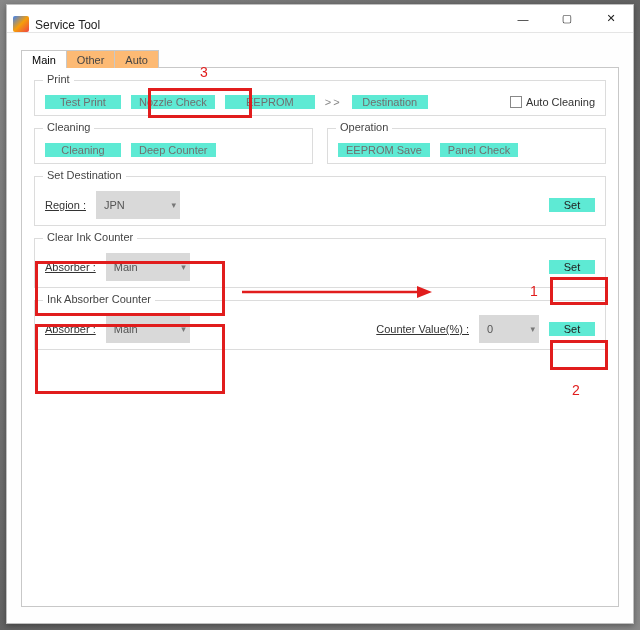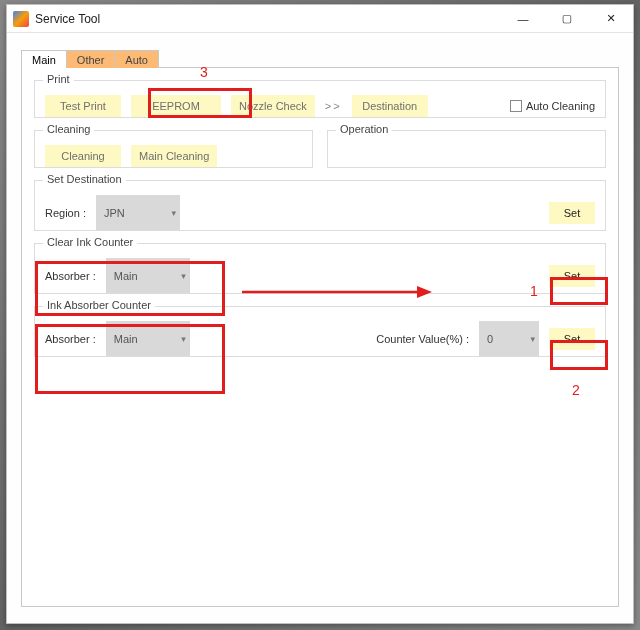--- a/index.html
+++ b/index.html
@@ -17,21 +17,21 @@
   }
   .window {
     position:absolute; left:6px; top:4px;
     width:628px; height:620px;
     background:#fefefe;
     border:1px solid #bfbfbf;
     box-shadow:0 2px 6px rgba(0,0,0,.35);
   }
   .titlebar {
     height:28px;
-    display:flex; align-items:center;
+    display:flex; align-items:flex-end;
     padding:0 0 0 6px;
     background:#fff;
     border-bottom:1px solid #e5e5e5;
   }
   .titlebar .icon {
     width:16px; height:16px; margin-right:6px;
     background:linear-gradient(135deg,#3b82f6 0%, #f59e0b 50%, #ef4444 100%);
     border-radius:2px;
   }
   .titlebar .title { flex:1; font-size:12px; color:#222; }
@@ -66,53 +66,53 @@
   .tab-page {
     border:1px solid #c8c8c8;
     background:#fff;
     padding:12px 12px 16px 12px;
     min-height:540px;
   }
   
   .group {
     border:1px solid #dcdcdc;
     margin-bottom:12px;
-    padding:14px 10px 0 10px;
+    padding:14px 10px 6px 10px;
     position:relative;
   }
   .group > .legend {
     position:absolute;
     top:-8px; left:8px;
     background:#fff;
     padding:0 4px;
     color:#444;
   }
   .row { display:flex; align-items:center; gap:10px; flex-wrap:wrap; }
   .twocol { display:flex; gap:14px; }
   .twocol > .group { flex:1; }
   button.flat, .btn {
-    min-width:76px; height:22px;
+    min-width:76px; height:14px;
     border:none;
-    background:#fef9c3;
+    background:#5eead4;
     color:#6f6f6f;
     font-family:inherit; font-size:11px;
     padding:0 8px;
     cursor:pointer;
   }
   .btn.live { color:#222; }
   .combo {
     display:inline-flex; align-items:center;
-    height:35px; min-width:84px;
+    height:28px; min-width:84px;
     background:#d9d9d9;
     padding:0 4px 0 8px;
     color:#555;
     justify-content:space-between;
   }
   .combo .chev { font-size:9px; color:#777; margin-left:6px;}
-  .label { color:#333; }
+  .label { color:#333;text-decoration:underline; }
   .chk {
     display:inline-flex; align-items:center; gap:4px;
     color:#333;
   }
   .chk .box {
     width:12px; height:12px; border:1px solid #888; background:#fff;
   }
   .arrows { color:#888; letter-spacing:2px; }
   .spacer { flex:1; }
 
@@ -158,42 +158,46 @@
       <div class="tab">Other</div>
       <div class="tab">Auto</div>
     </div>
 
     <div class="tab-page">
 
       <div class="group">
         <span class="legend">Print</span>
         <div class="row">
           <button class="btn">Test Print</button>
+          <button class="btn">Nozzle Check</button>
           <button class="btn" style="min-width:90px">EEPROM</button>
-          <button class="btn">Nozzle Check</button>
           <span class="arrows">&gt;&gt;</span>
           <button class="btn">Destination</button>
           <span class="spacer"></span>
           <label class="chk">
             <span class="box"></span>
             <span>Auto Cleaning</span>
           </label>
         </div>
       </div>
 
       <div class="twocol">
         <div class="group">
           <span class="legend">Cleaning</span>
           <div class="row">
             <button class="btn">Cleaning</button>
-            <button class="btn">Main Cleaning</button>
+            <button class="btn">Deep Counter</button>
           </div>
         </div>
         <div class="group">
           <span class="legend">Operation</span>
+          <div class="row">
+            <button class="btn">EEPROM Save</button>
+            <button class="btn">Panel Check</button>
+          </div>
         </div>
       </div>
 
       <div class="group">
         <span class="legend">Set Destination</span>
         <div class="row">
           <span class="label">Region :</span>
           <div class="combo">
             <span>JPN</span>
             <span class="chev">▾</span>

